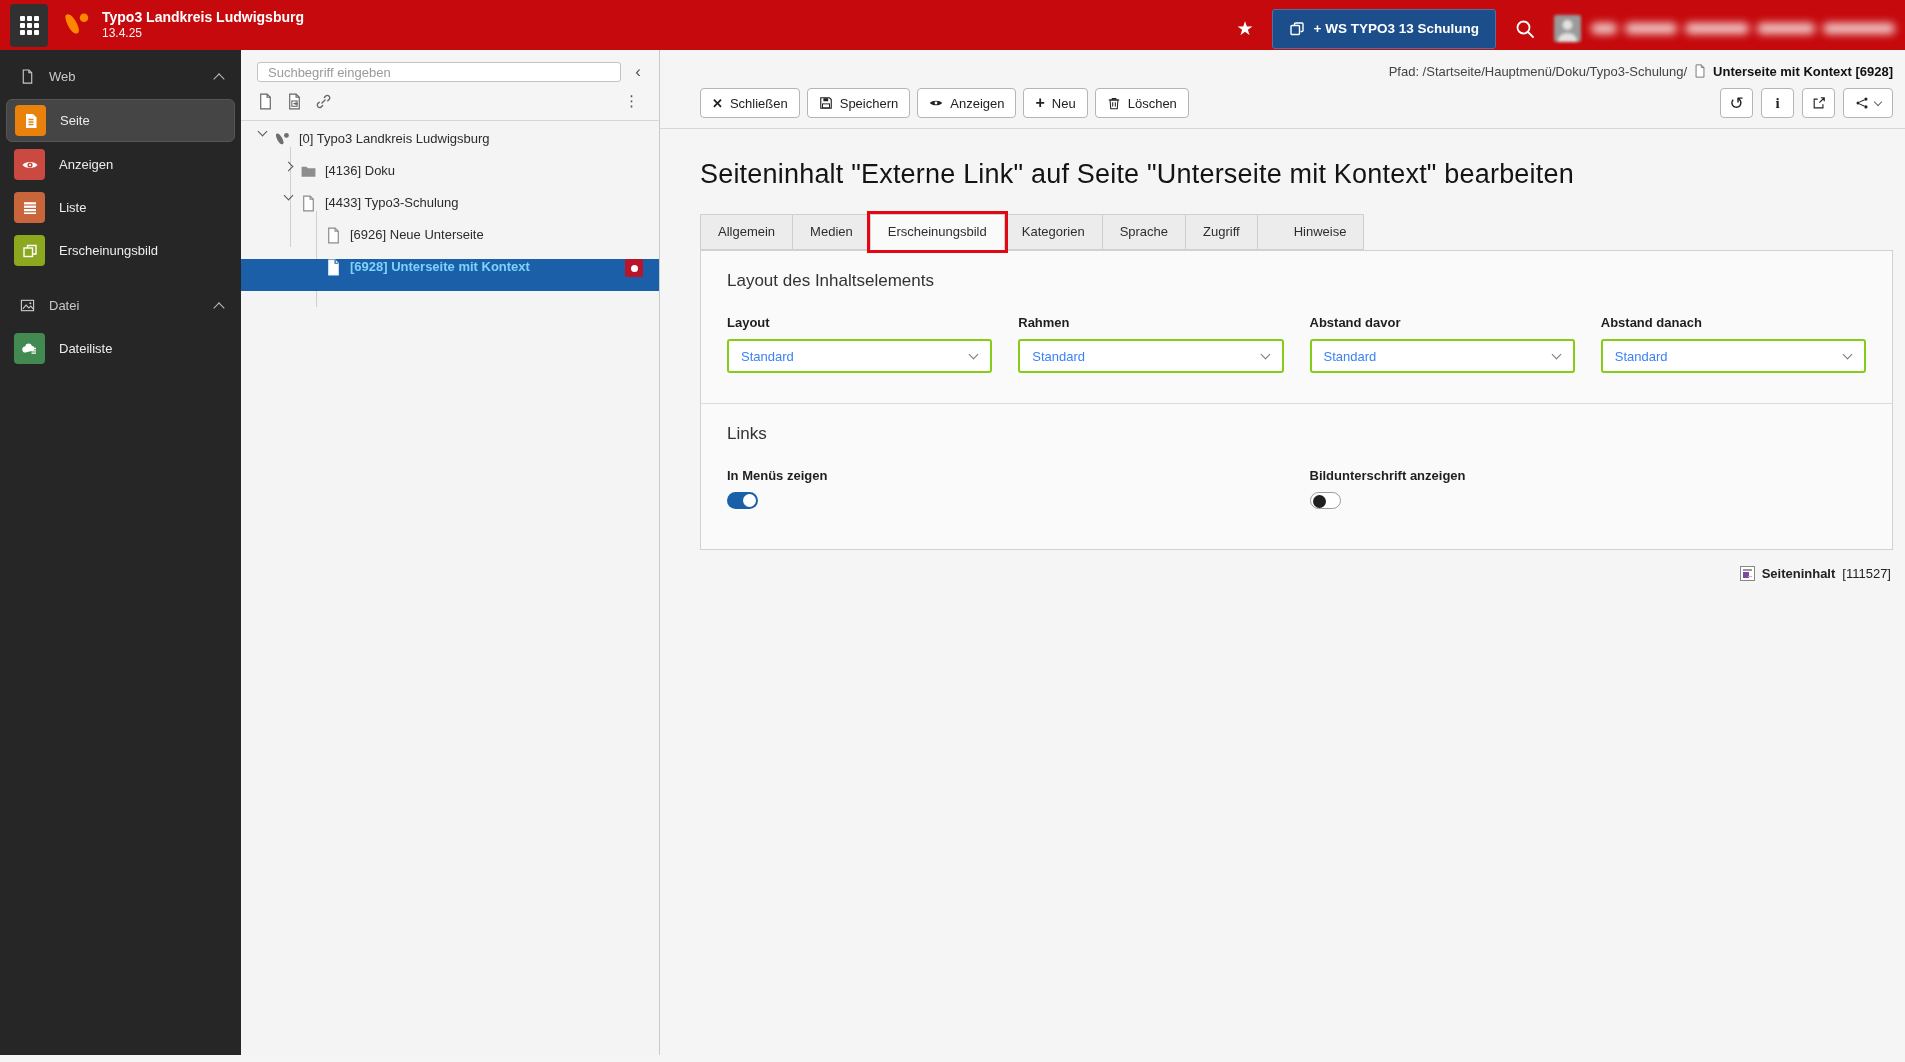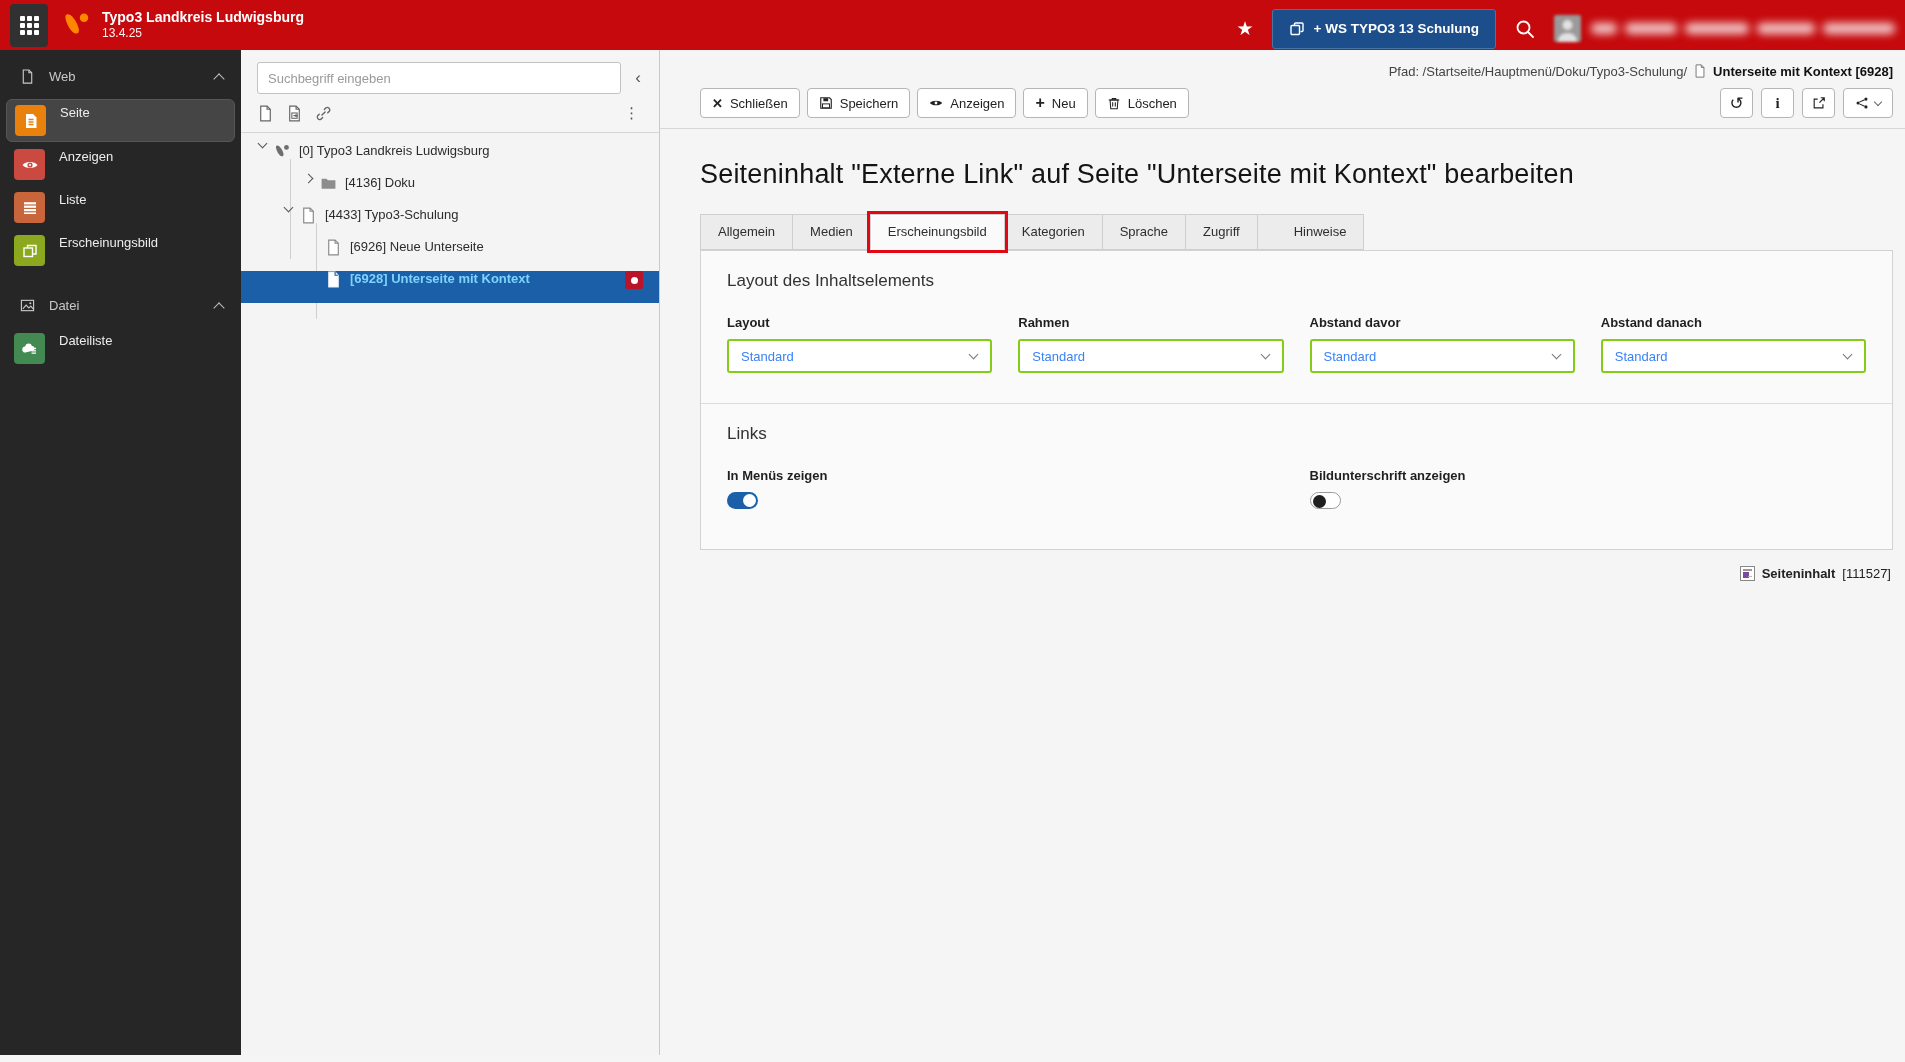--- a/index.html
+++ b/index.html
@@ -30,33 +30,33 @@
   .blurname i { display:block; height:11px; border-radius:5px; background:rgba(255,255,255,.78); }
 
   
   .app-body { display:flex; height:1005px; }
 
   
   .modulemenu { width:241px; background:#262626; color:#d8d8d8; flex:none; padding-top:6px; }
   .mm-head { display:flex; align-items:center; gap:14px; padding:13px 18px 13px 20px; color:#c9c9c9; cursor:pointer; }
   .mm-head svg { width:15px; height:15px; flex:none; }
   .mm-head .lbl { flex:1; font-size:13px; }
-  .mm-item { display:flex; gap:14px; margin:2px 6px; padding:5px 8px; border-radius:6px; cursor:pointer; }
+  .mm-item { display:flex; align-items:center; gap:14px; margin:2px 6px; padding:5px 8px; border-radius:6px; cursor:pointer; }
   .mm-item.active { background:#454545; border:1px solid #565656; }
   .mm-ico { width:31px; height:31px; border-radius:4px; display:flex; align-items:center; justify-content:center; flex:none; }
   .mm-ico svg { width:18px; height:18px; }
   .mm-item .lbl { font-size:13px; color:#ececec; }
   .chev-up, .chev-down-s { width:8px; height:8px; border-right:1.5px solid #bdbdbd; border-bottom:1.5px solid #bdbdbd; flex:none; }
   .chev-up { transform:rotate(-135deg); margin-top:4px; }
 
   
   .pagetree { width:419px; flex:none; background:#f4f4f4; border-right:1px solid #c9c9c9; display:flex; flex-direction:column; }
   .pt-toolbar { padding:12px 14px 8px 16px; border-bottom:1px solid #d6d6d6; background:#f5f5f5; }
   .pt-search-row { display:flex; align-items:center; gap:10px; }
-  .pt-search { flex:1; height:32px; border:1px solid #c2c2c2; border-radius:3px; background:#fff; padding:0 10px;
+  .pt-search { flex:1; height:20px; border:1px solid #c2c2c2; border-radius:3px; background:#fff; padding:0 10px;
                font-size:13px; color:#333; font-family:"Liberation Sans",sans-serif; }
   .pt-search::placeholder { color:#9a9a9a; }
   .pt-collapse { color:#555; font-size:17px; cursor:pointer; padding:0 4px; }
   .pt-icons { display:flex; align-items:center; margin-top:10px; padding-bottom:2px; gap:12px; }
   .pt-icons svg { width:17px; height:17px; cursor:pointer; }
   .pt-kebab { margin-left:auto; color:#555; font-size:15px; cursor:pointer; padding:0 6px; }
   .tree { padding-top:10px; position:relative; flex:1; }
   .guide { position:absolute; background:#cfcfcf; width:1px; }
   .trow { height:32px; display:flex; align-items:flex-start; gap:8px; font-size:13px; color:#2c2c2c; cursor:pointer; position:relative; }
   .trow .nico { width:17px; height:17px; flex:none; }
@@ -288,21 +288,21 @@
 
       <div class="trow" style="padding-left:18px">
         <span class="tchev open"></span>
         <svg class="nico" viewBox="0 0 24 24">
           <path d="M4.6 3.4c-1.2 0-1.9.8-1.9 2.2 0 3.6 4.4 13.2 8.4 13.2 1.7 0 2.4-1 2.4-2.5C13.5 12.6 8.8 3.4 4.6 3.4z" fill="#6e6e6e"></path>
           <circle cx="17.6" cy="6.2" r="3.4" fill="#6e6e6e"></circle>
         </svg>
         <span>[0] Typo3 Landkreis Ludwigsburg</span>
       </div>
 
-      <div class="trow" style="padding-left:64px">
+      <div class="trow" style="padding-left:44px">
         <span class="tchev closed"></span>
         <svg class="nico" viewBox="0 0 16 16">
           <path d="M1.5 3.5h4.5L7.5 5h7v8h-13z" fill="#8d8d8d"></path>
         </svg>
         <span>[4136] Doku</span>
       </div>
 
       <div class="trow" style="padding-left:44px">
         <span class="tchev open"></span>
         <svg class="nico" viewBox="0 0 16 16">

